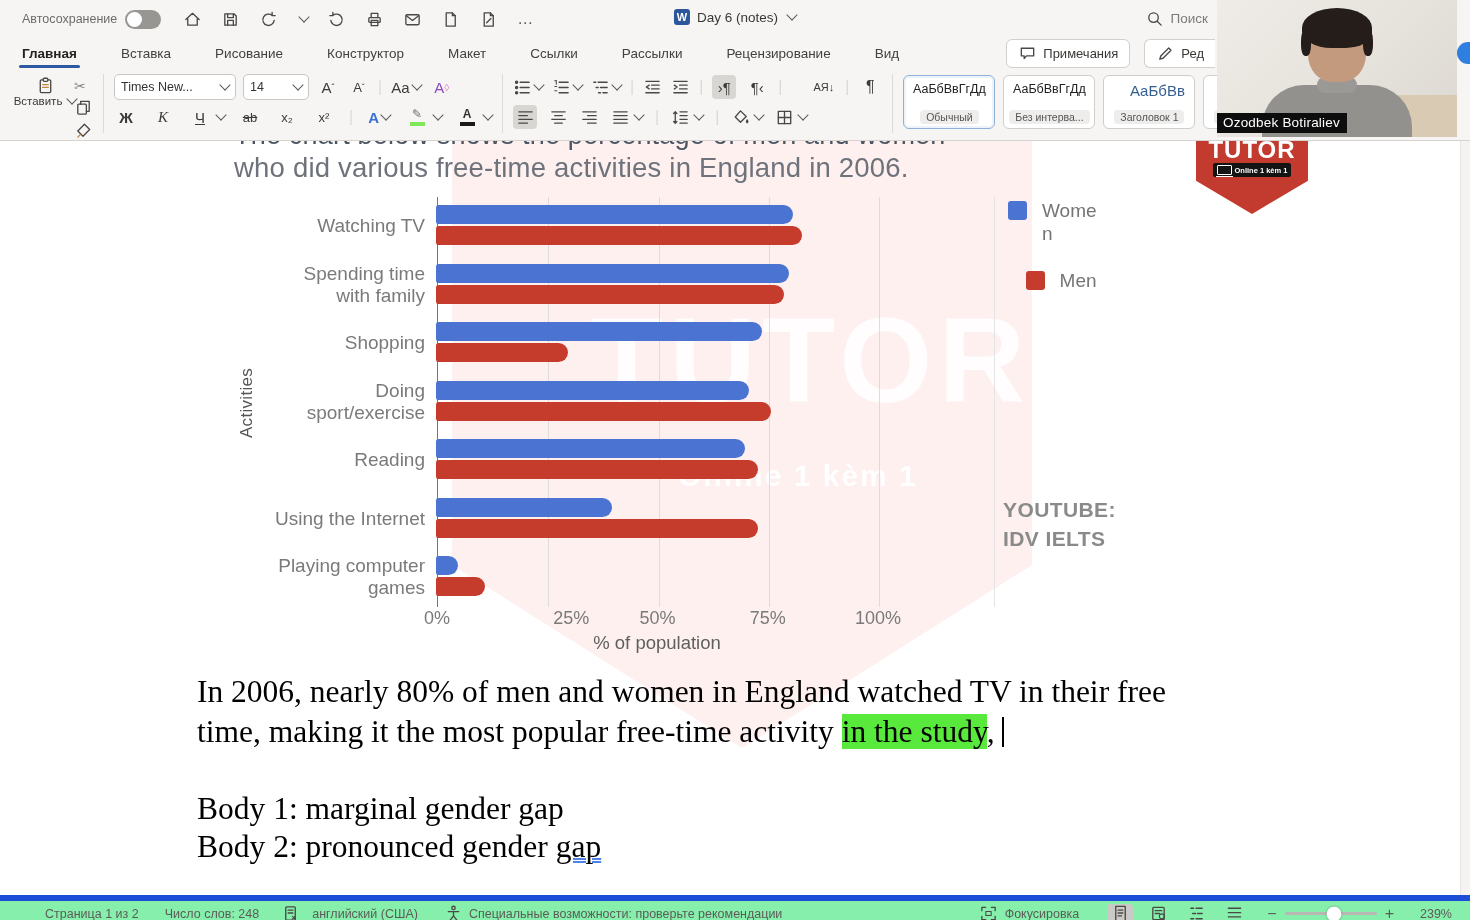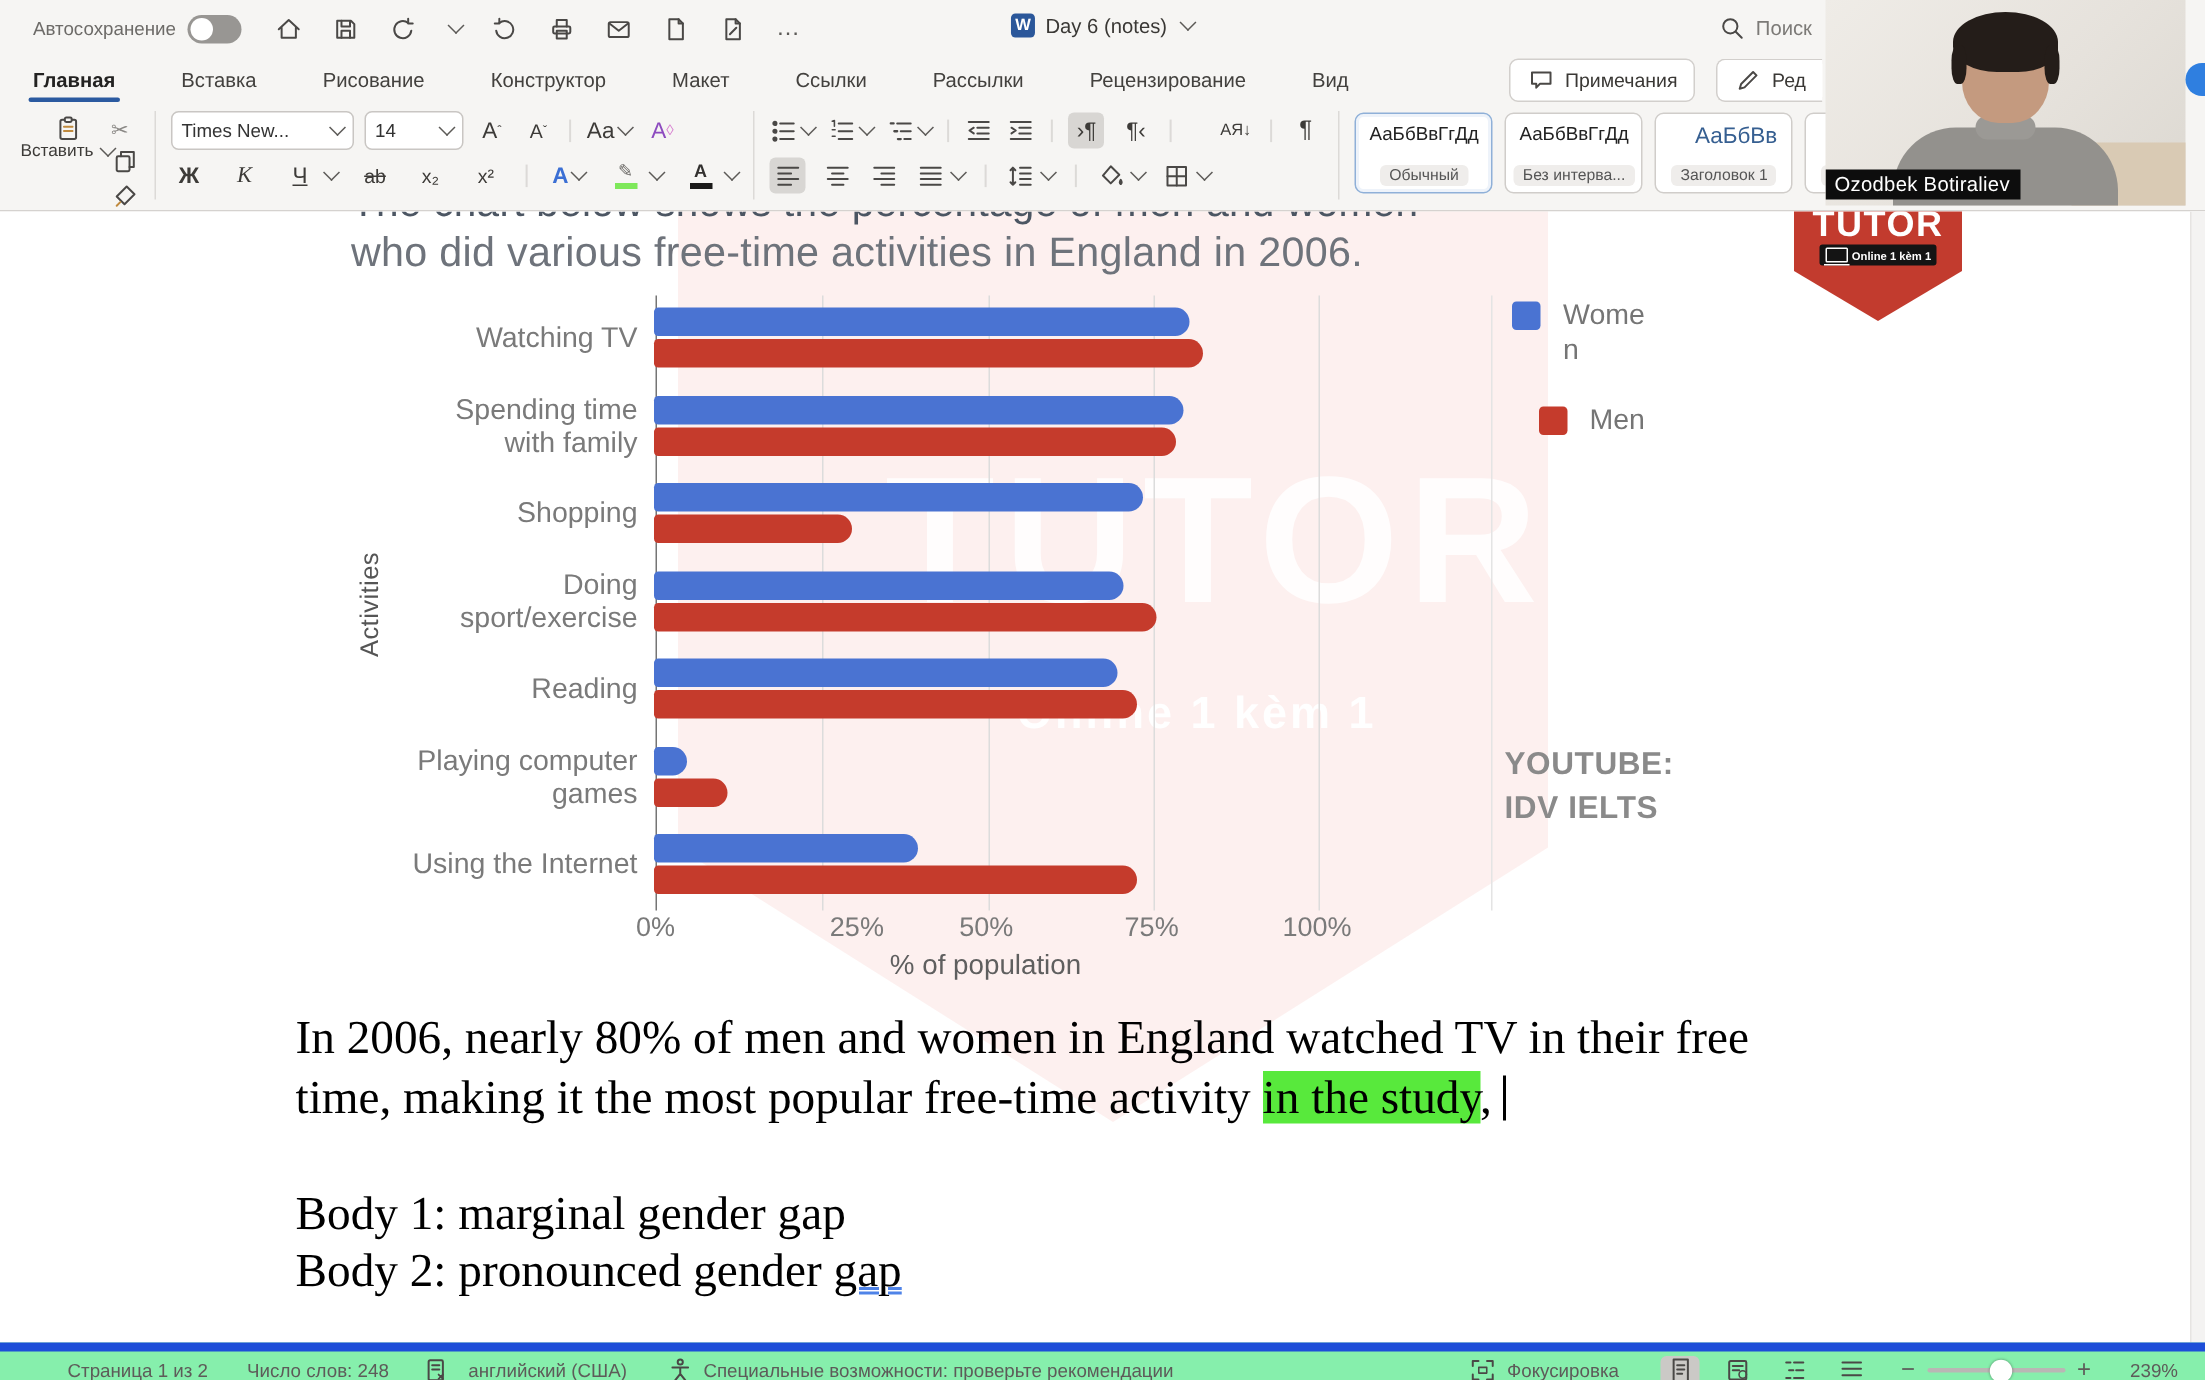--- a/index.html
+++ b/index.html
@@ -478,32 +478,32 @@
         </div>
       </div>
       <div class="crow">
         <div class="clabel">Reading</div>
         <div class="cbars">
           <div class="bar" style="width: 308.7px; background: rgb(74, 115, 210);"></div>
           <div class="bar" style="width: 321.93px; background: rgb(197, 59, 44);"></div>
         </div>
       </div>
       <div class="crow">
+        <div class="clabel">Using the Internet</div>
+        <div class="cbars">
+          <div class="bar" style="width: 176.4px; background: rgb(74, 115, 210);"></div>
+          <div class="bar" style="width: 321.93px; background: rgb(197, 59, 44);"></div>
+        </div>
+      </div>
+      <div class="crow">
         <div class="clabel">Playing computer
 games</div>
         <div class="cbars">
           <div class="bar" style="width: 22.05px; background: rgb(74, 115, 210);"></div>
           <div class="bar" style="width: 48.51px; background: rgb(197, 59, 44);"></div>
-        </div>
-      </div>
-      <div class="crow">
-        <div class="clabel">Using the Internet</div>
-        <div class="cbars">
-          <div class="bar" style="width: 176.4px; background: rgb(74, 115, 210);"></div>
-          <div class="bar" style="width: 321.93px; background: rgb(197, 59, 44);"></div>
         </div>
       </div>
     </div>
   <div class="xticks" id="xticks">
       <span style="left: 0px;">0%</span>
       <span style="left: 110.25px; margin-left: 24px;">25%</span>
       <span style="left: 220.5px;">50%</span>
       <span style="left: 330.75px;">75%</span>
       <span style="left: 441px;">100%</span>
     </div>

